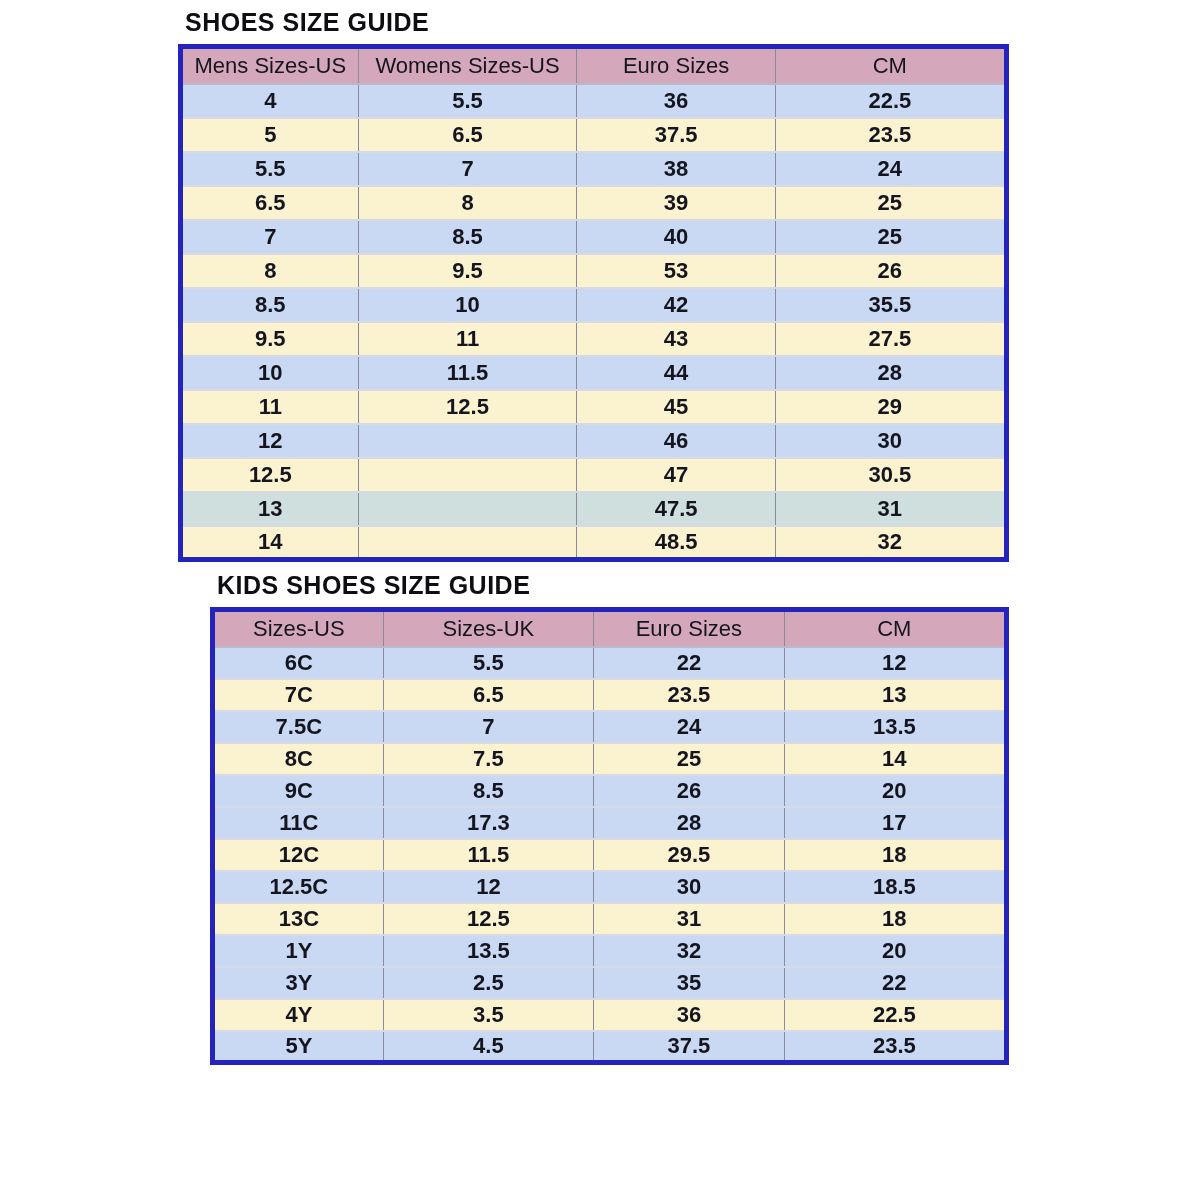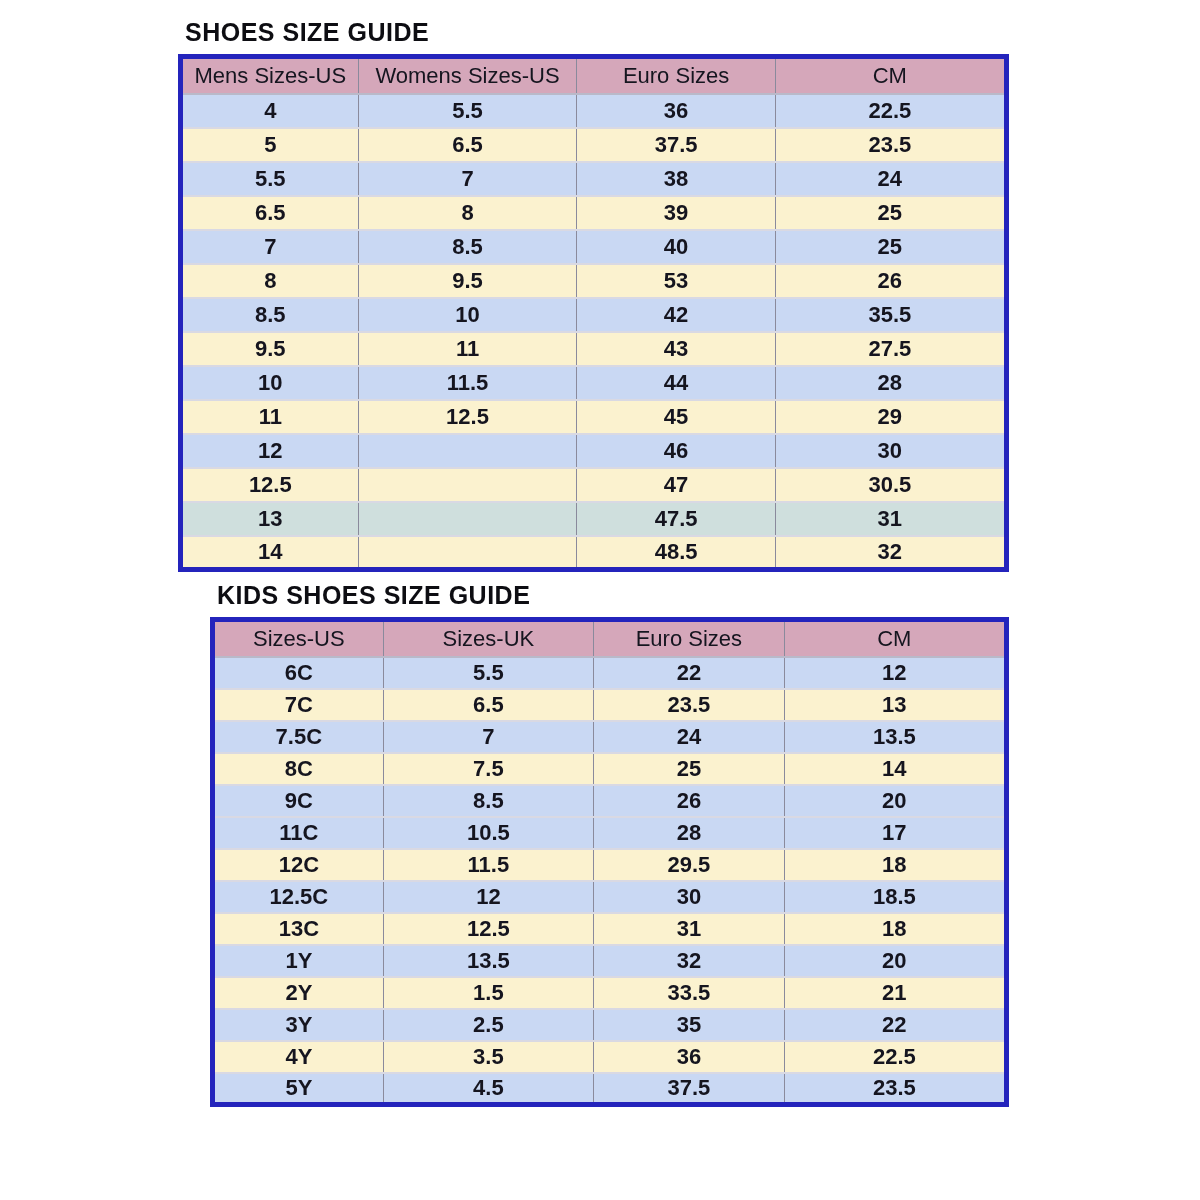--- a/index.html
+++ b/index.html
@@ -17,21 +17,21 @@
   html,body{width:1200px;background:var(--page-bg);}
   body{
     height:1200px;
     font-family:"Liberation Sans", sans-serif;
     color:var(--text);
     overflow:hidden;
   }
   .content{
     width:831px;
     margin-left:178px;
-    padding-top:18px;
+    padding-top:8px;
   }
   .guide-title{
     font-size:25px;
     font-weight:700;
     letter-spacing:0.5px;
     color:#0d0d12;
     margin-left:7px;
     margin-bottom:7px;
   }
   .size-table{
@@ -223,21 +223,21 @@
             <td>14</td>
           </tr>
           <tr class="row-blue">
             <td>9C</td>
             <td>8.5</td>
             <td>26</td>
             <td>20</td>
           </tr>
           <tr class="row-blue">
             <td>11C</td>
-            <td>10.5</td>
+            <td>17.3</td>
             <td>28</td>
             <td>17</td>
           </tr>
           <tr class="row-cream">
             <td>12C</td>
             <td>11.5</td>
             <td>29.5</td>
             <td>18</td>
           </tr>
           <tr class="row-blue">
@@ -251,26 +251,20 @@
             <td>12.5</td>
             <td>31</td>
             <td>18</td>
           </tr>
           <tr class="row-blue">
             <td>1Y</td>
             <td>13.5</td>
             <td>32</td>
             <td>20</td>
           </tr>
-          <tr class="row-cream">
-            <td>2Y</td>
-            <td>1.5</td>
-            <td>33.5</td>
-            <td>21</td>
-          </tr>
           <tr class="row-blue">
             <td>3Y</td>
             <td>2.5</td>
             <td>35</td>
             <td>22</td>
           </tr>
           <tr class="row-cream">
             <td>4Y</td>
             <td>3.5</td>
             <td>36</td>

